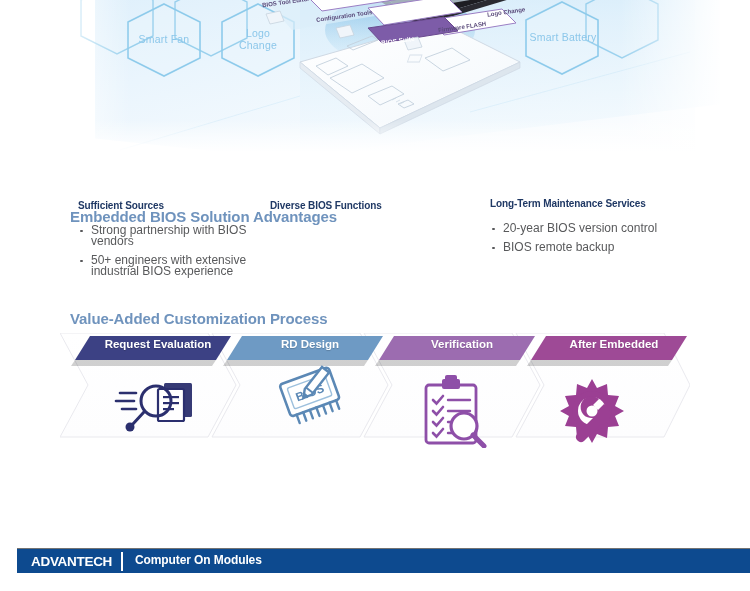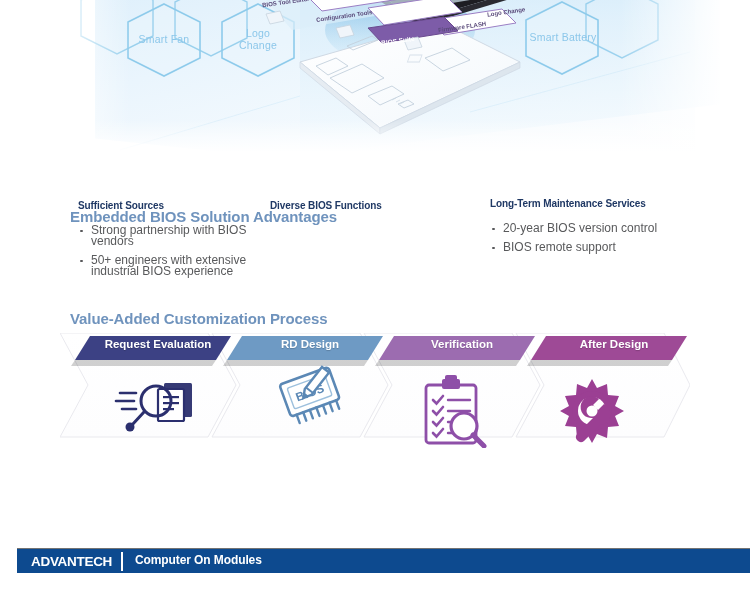--- a/index.html
+++ b/index.html
@@ -207,21 +207,21 @@
 </div>
 
 <div class="col" id="col2">
   <h3>Diverse BIOS Functions</h3>
 </div>
 
 <div class="col" id="col3">
   <h3>Long-Term Maintenance Services</h3>
   <ul>
     <li>20-year BIOS version control</li>
-    <li>BIOS remote support</li>
+    <li>BIOS remote backup</li>
   </ul>
 </div>
 
 <div class="sec-title" id="proc-title">Value-Added Customization Process</div>
 
 <div class="process">
   <svg width="630" height="115" viewBox="0 0 630 115">
     <defs>
       <linearGradient id="panelG" x1="0" y1="0" x2="0" y2="1">
         <stop offset="0" stop-color="#ffffff"></stop>
@@ -320,21 +320,21 @@
       <g fill="#9b3f93">
         <path d="M47,18 a11,11 0 1 0 -6,19 l-16,16 a5,5 0 0 0 7,7 l16,-16 a11,11 0 0 0 4,-21 l-6,6 l-5,-5 Z" transform="translate(-4,2)"></path>
       </g>
       <circle cx="36" cy="32" r="5.5" fill="#ffffff"></circle>
     </g>
   </svg>
 
   <div class="chev-label" style="left:33px;top:5px;width:130px;">Request Evaluation</div>
   <div class="chev-label" style="left:185px;top:5px;width:130px;">RD Design</div>
   <div class="chev-label" style="left:337px;top:5px;width:130px;">Verification</div>
-  <div class="chev-label" style="left:489px;top:5px;width:130px;">After Design</div>
+  <div class="chev-label" style="left:489px;top:5px;width:130px;">After Embedded</div>
 </div>
 
 <div class="footer">
   <div class="footer-inner">
     <div class="logo">
       <span class="logo-text">ADVANTECH</span>
     </div>
     <div class="logo-div"></div>
     <div class="footer-title">Computer On Modules</div>
   </div>

